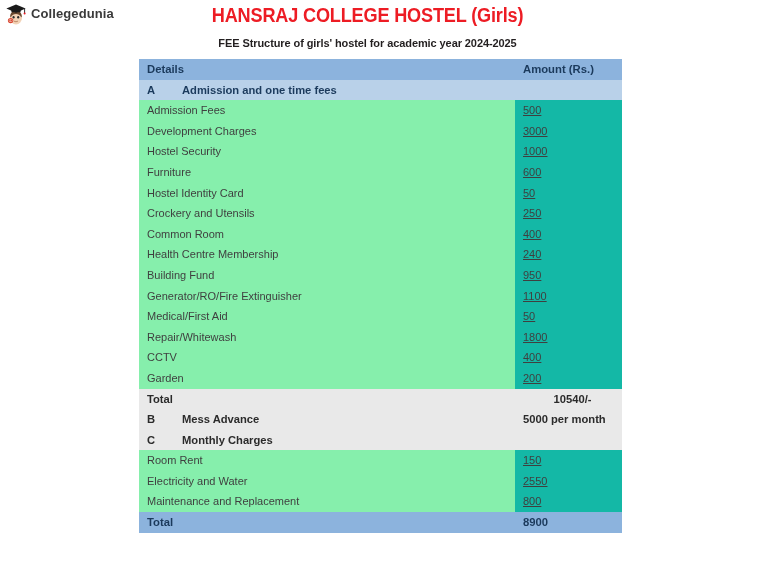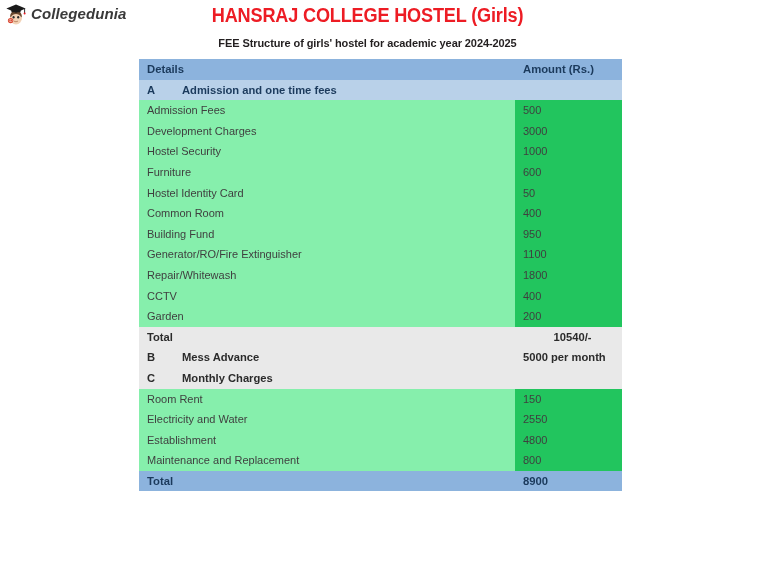--- a/index.html
+++ b/index.html
@@ -25,26 +25,25 @@
     gap: 3px;
   }
   #watermark .cap-icon {
     width: 24px;
     height: 24px;
     position: relative;
     flex: 0 0 auto;
   }
   #watermark .cap-icon svg { display: block; }
   #watermark .wm-text {
-    font-size: 15px;
+    font-size: 13px;
     color: #3a3a3a;
     font-weight: 600;
     letter-spacing: .1px;
     white-space: nowrap;
-    font-style: italic;
   }
 
   
   #title-block {
     position: absolute;
     left: 0;
     top: 0;
     width: 735px;
     text-align: center;
   }
@@ -103,23 +102,24 @@
   }
   thead th.amount-head { padding-left: 24px; }
 
   
   tr.item td {
     background: #86efac;
     color: #3f3f3f;
     font-size: 11px;
   }
   tr.item td.amount {
-    background: #22c55e;
+    background: #14b8a6;
     color: #3f3f3f;
     padding-left: 24px;
+    text-decoration: underline;
   }
 
   
   tr.section-blue td {
     background: #b9d1e9;
     color: #1b3a5c;
     font-weight: bold;
     font-size: 11.2px;
   }
   tr.section-grey td {
@@ -211,30 +211,42 @@
       </tr>
       <tr class="item">
         <td class="details">Furniture</td>
         <td class="amount">600</td>
       </tr>
       <tr class="item">
         <td class="details">Hostel Identity Card</td>
         <td class="amount">50</td>
       </tr>
       <tr class="item">
+        <td class="details">Crockery and Utensils</td>
+        <td class="amount">250</td>
+      </tr>
+      <tr class="item">
         <td class="details">Common Room</td>
         <td class="amount">400</td>
       </tr>
       <tr class="item">
+        <td class="details">Health Centre Membership</td>
+        <td class="amount">240</td>
+      </tr>
+      <tr class="item">
         <td class="details">Building Fund</td>
         <td class="amount">950</td>
       </tr>
       <tr class="item">
         <td class="details">Generator/RO/Fire Extinguisher</td>
         <td class="amount">1100</td>
+      </tr>
+      <tr class="item">
+        <td class="details">Medical/First Aid</td>
+        <td class="amount">50</td>
       </tr>
       <tr class="item">
         <td class="details">Repair/Whitewash</td>
         <td class="amount">1800</td>
       </tr>
       <tr class="item">
         <td class="details">CCTV</td>
         <td class="amount">400</td>
       </tr>
       <tr class="item">
@@ -255,24 +267,20 @@
       </tr>
       <tr class="item">
         <td class="details">Room Rent</td>
         <td class="amount">150</td>
       </tr>
       <tr class="item">
         <td class="details">Electricity and Water</td>
         <td class="amount">2550</td>
       </tr>
       <tr class="item">
-        <td class="details">Establishment</td>
-        <td class="amount">4800</td>
-      </tr>
-      <tr class="item">
         <td class="details">Maintenance and Replacement</td>
         <td class="amount">800</td>
       </tr>
       <tr class="total-blue">
         <td class="details">Total</td>
         <td class="amount">8900</td>
       </tr>
     </tbody>
 </table>
 

